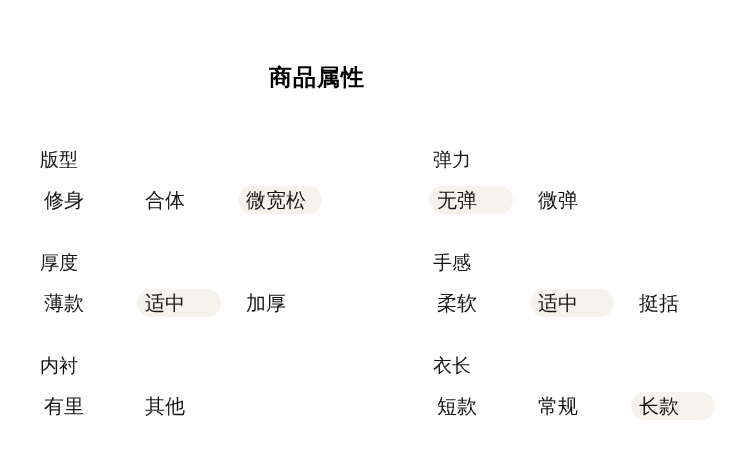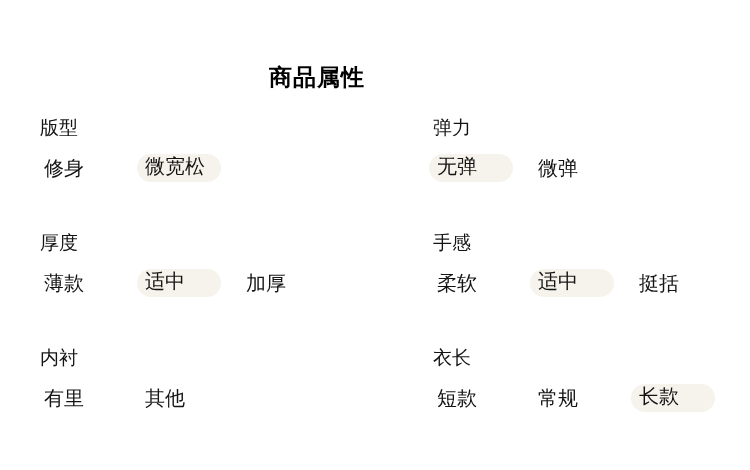--- a/index.html
+++ b/index.html
@@ -13,24 +13,24 @@
   .panel { width: 634px; height: 470px; position: relative; }
   .title {
     padding-top: 62px;
     text-align: center;
     font-size: 23px;
     font-weight: 700;
     letter-spacing: 1px;
     color: #000000;
   }
   .groups {
-    margin-top: 24px;
+    margin-top: 56px;
     display: grid;
     grid-template-columns: 375px 375px;
-    row-gap: 50px;
+    row-gap: 38px;
   }
   .group:nth-child(odd)  { padding-left: 40px; }
   .group:nth-child(even) { padding-left: 58px; }
   .group-label {
     font-size: 19px;
     line-height: 22px;
     margin-bottom: 15px;
     color: var(--text-color, #141414);
   }
   .options {
@@ -43,32 +43,33 @@
     min-width: 84px;
     height: 28px;
     line-height: 28px;
     padding: 0 8px;
     font-size: 20px;
     border-radius: 14px;
     color: var(--text-color, #141414);
     cursor: pointer;
     white-space: nowrap;
   }
-  .option.selected { background: var(--selected-bg, #f6f3ec); font-family: Liberation Mono, monospace; }
+  .option.selected { background: var(--selected-bg, #f6f3ec); }
 </style>
 </head>
 <body>
 
 <div class="panel">
   <div class="title">商品属性</div>
   <div class="groups">
       <div class="group">
         <div class="group-label">版型</div>
         <div class="options">
           <span class="option">修身</span>
+          <span class="option">合体</span>
           <span class="option selected">微宽松</span>
         </div>
       </div>
       <div class="group">
         <div class="group-label">弹力</div>
         <div class="options">
           <span class="option selected">无弹</span>
           <span class="option">微弹</span>
         </div>
       </div>

